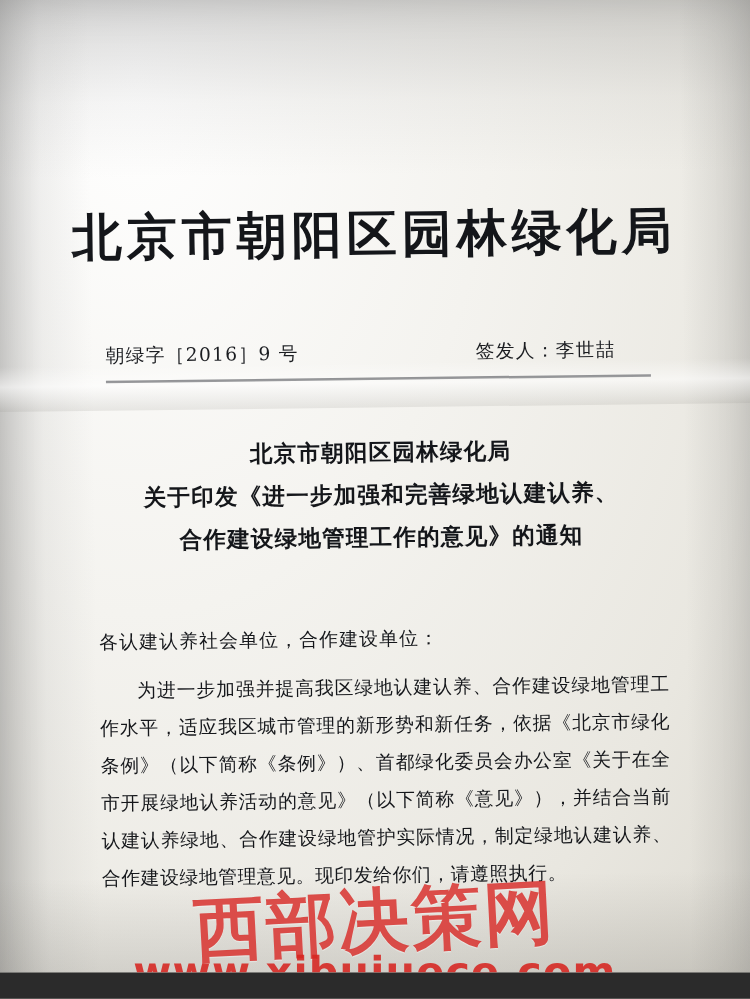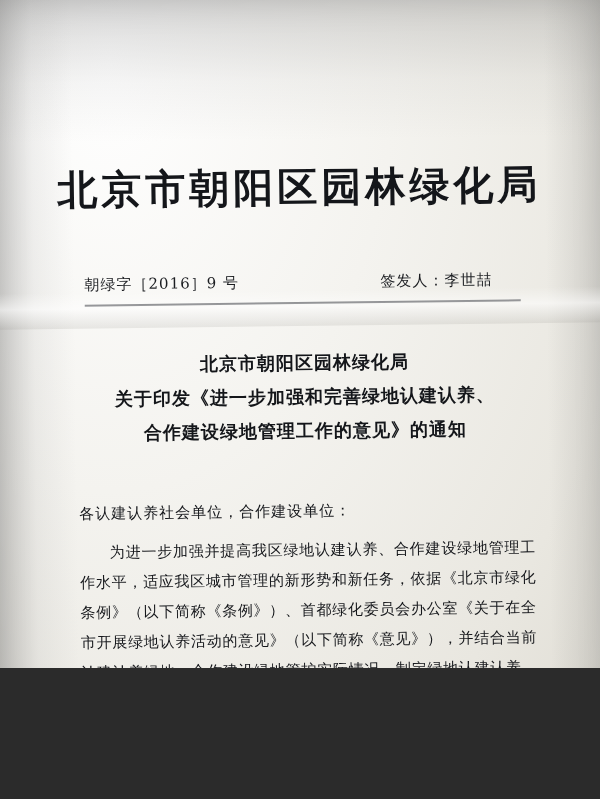--- a/index.html
+++ b/index.html
@@ -3,21 +3,21 @@
 <meta charset="utf-8">
 <style>
   html, body {
     margin: 0;
     padding: 0;
     background: #2b2b2b;
   }
   #page {
     position: relative;
     width: 600px;
-    height: 668px;
+    height: 778px;
     overflow: hidden;
     background: #dcdad2;
     font-family: "DejaVu Serif", "Liberation Serif", serif;
   }
 
   
   .paper {
     position: absolute;
     left: -14px;
     top: -10px;

